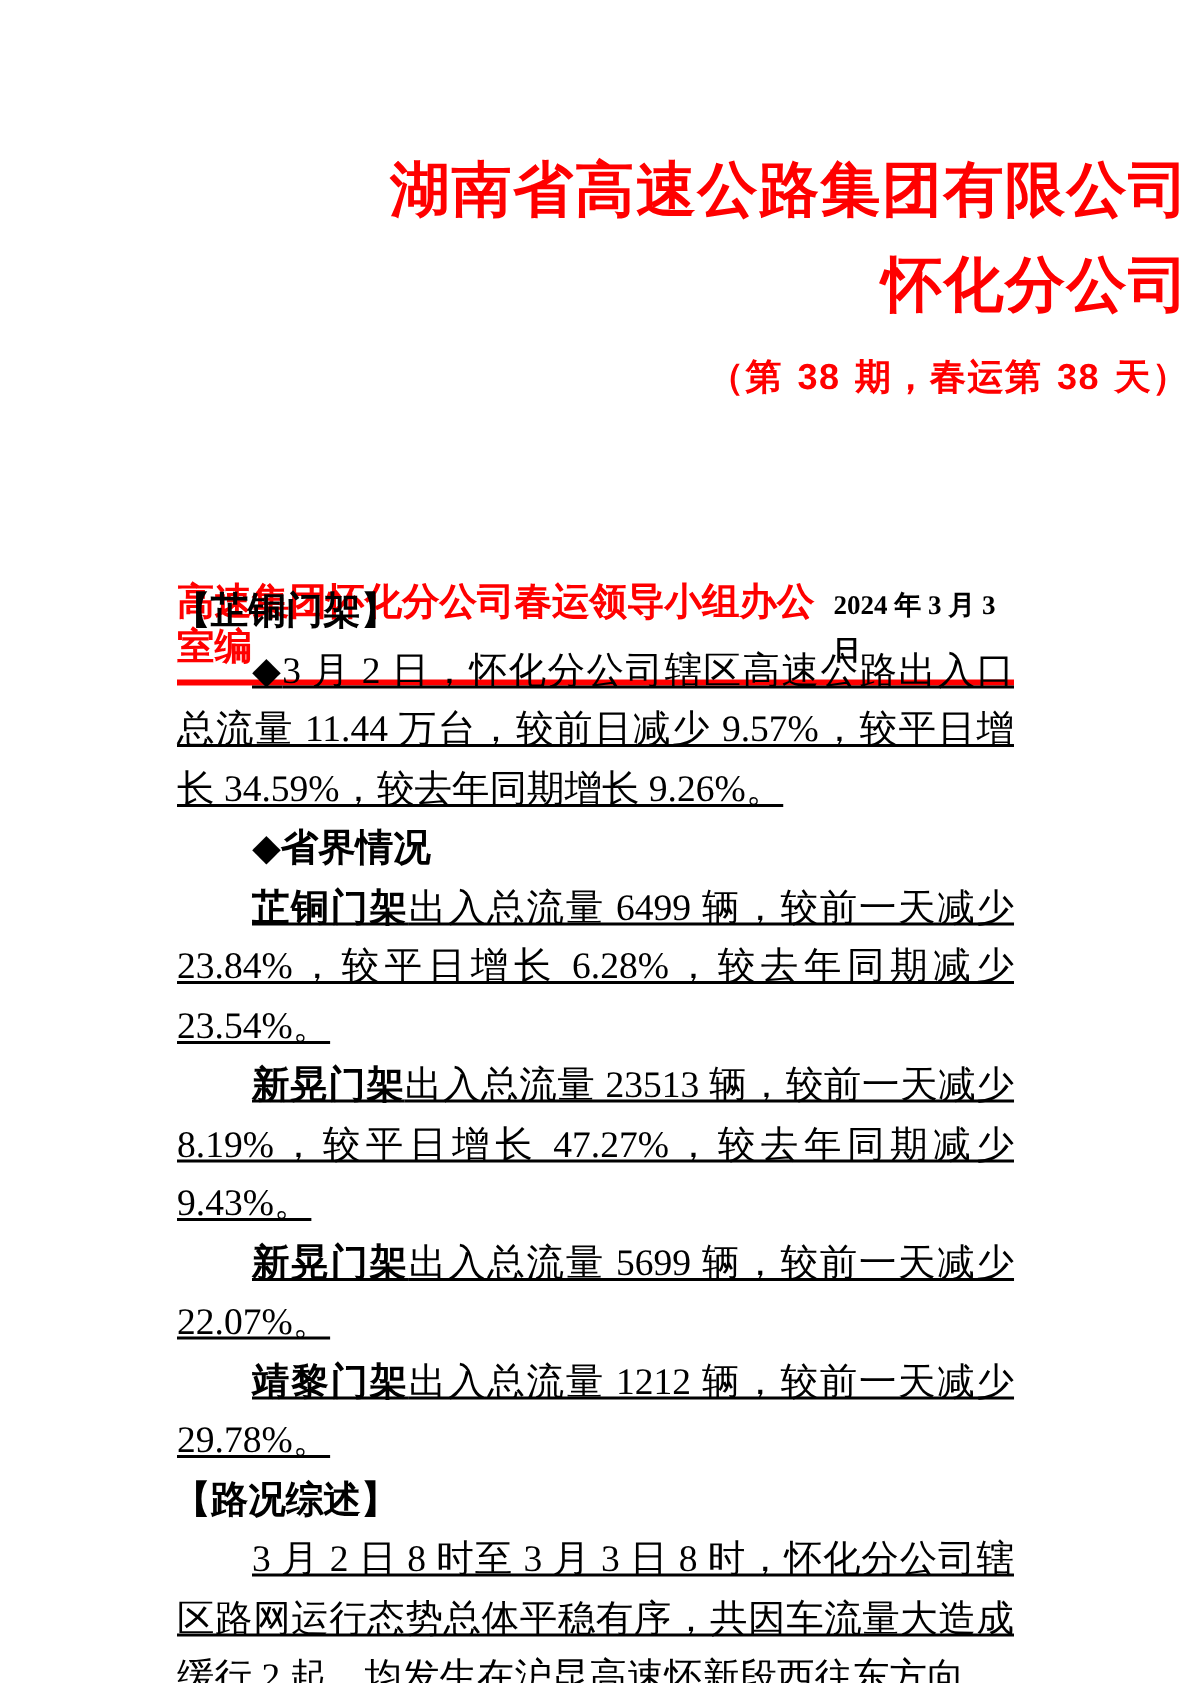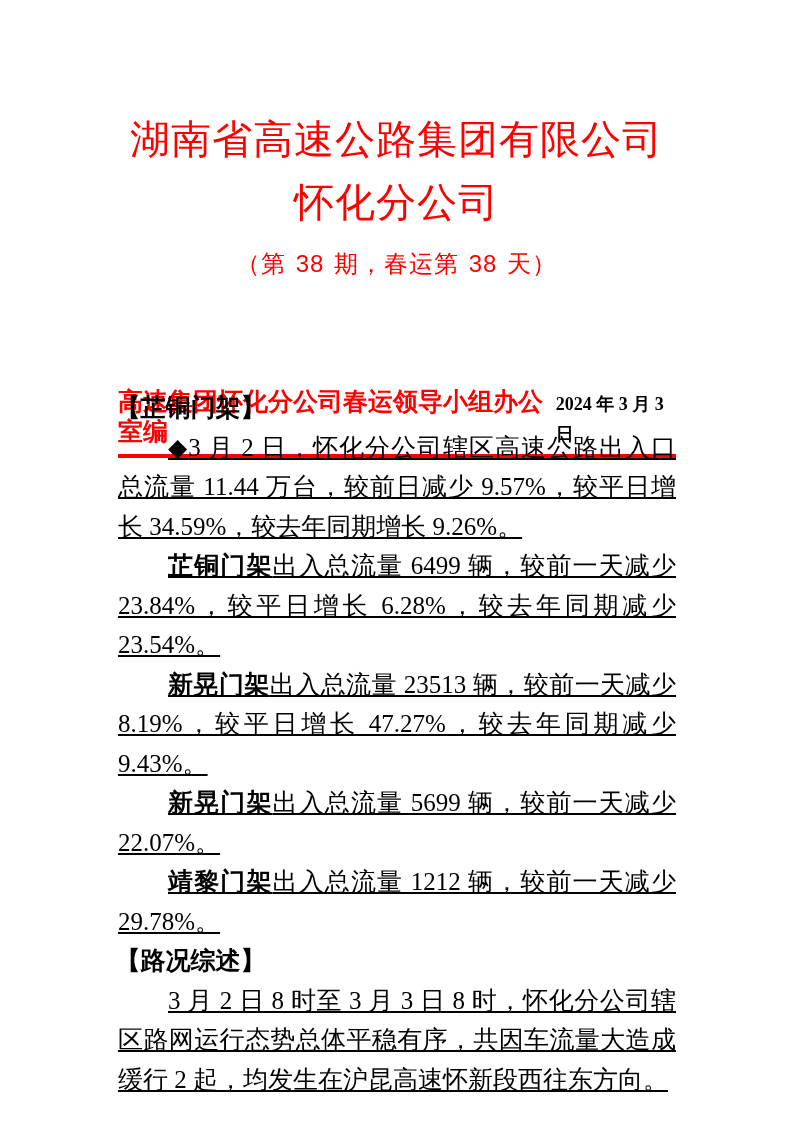--- a/index.html
+++ b/index.html
@@ -9,25 +9,25 @@
     position:relative;
     width:793px; height:1122px;
     margin:0 auto;
     background:#ffffff;
     overflow:hidden;
     font-family:"Liberation Serif","DejaVu Serif",serif;
     color:var(--ink);
   }
   
   .title-block {
-    position:absolute; top:108px; left:0; width:100%;
-    text-align:center;
+    position:absolute; top:96px; left:0; width:100%;
+    text-align:right;
     color:var(--accent);
     font-family:"Liberation Sans","DejaVu Sans",sans-serif;
-    font-weight:normal;
+    font-weight:bold;
   }
   .title-line1, .title-line2 { font-size:40px; line-height:63px; letter-spacing:1px; }
   .title-line3 { font-size:38px; line-height:63px; word-spacing:16px; letter-spacing:2px; }
   .subtitle    { font-size:24px; line-height:60px; word-spacing:2px; letter-spacing:1px; }
   
   .editor-row {
     position:absolute; left:118px; top:344px; width:558px;
     display:flex; justify-content:space-between; align-items:baseline;
     border-bottom:4px solid var(--accent);
     padding-bottom:5px;
@@ -84,20 +84,21 @@
     <span class="editor-label">高速集团怀化分公司春运领导小组办公室编</span>
     <span class="editor-date">2024 年 3 月 3 日</span>
   </div>
 
   <div class="body-block">
 
     <div class="section-header">【芷铜门架】</div>
 
     <p class="para"><span class="bullet">◆</span><span>3 月 2 日，怀化分公司辖区高速公路出入口总流量 11.44 万台，较前日减少 9.57%，较平日增长 34.59%，较去年同期增长 9.26%。</span></p>
 
+    <p class="subhead"><span class="bullet">◆</span><span>省界情况</span></p>
 
     <p class="para"><span class="gantry-name">芷铜门架</span><span>出入总流量 6499 辆，较前一天减少 23.84%，较平日增长 6.28%，较去年同期减少 23.54%。</span></p>
 
     <p class="para"><span class="gantry-name">新晃门架</span><span>出入总流量 23513 辆，较前一天减少 8.19%，较平日增长 47.27%，较去年同期减少 9.43%。</span></p>
 
     <p class="para"><span class="gantry-name">新晃门架</span><span>出入总流量 5699 辆，较前一天减少 22.07%。</span></p>
 
     <p class="para"><span class="gantry-name">靖黎门架</span><span>出入总流量 1212 辆，较前一天减少 29.78%。</span></p>
 
     <div class="section-header">【路况综述】</div>

